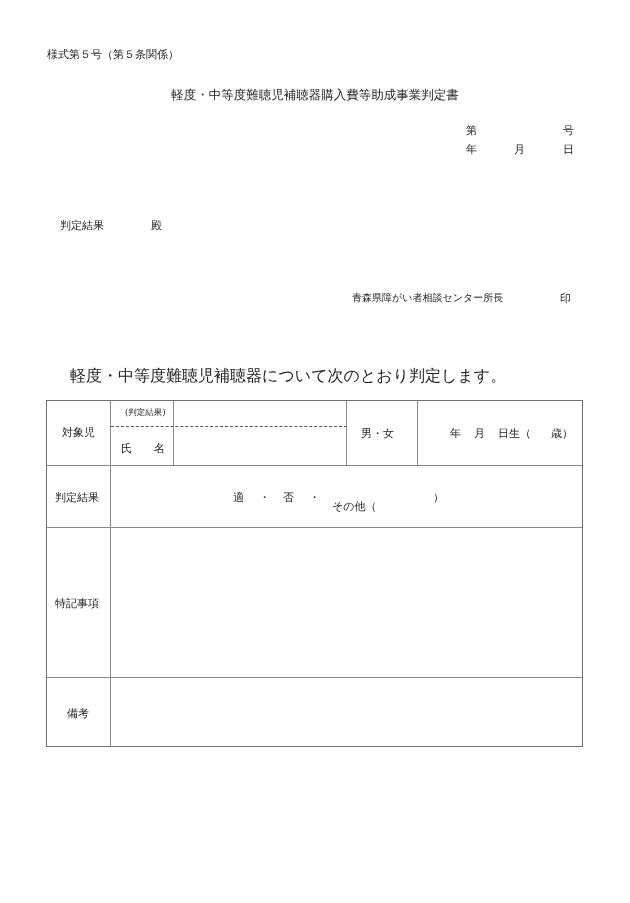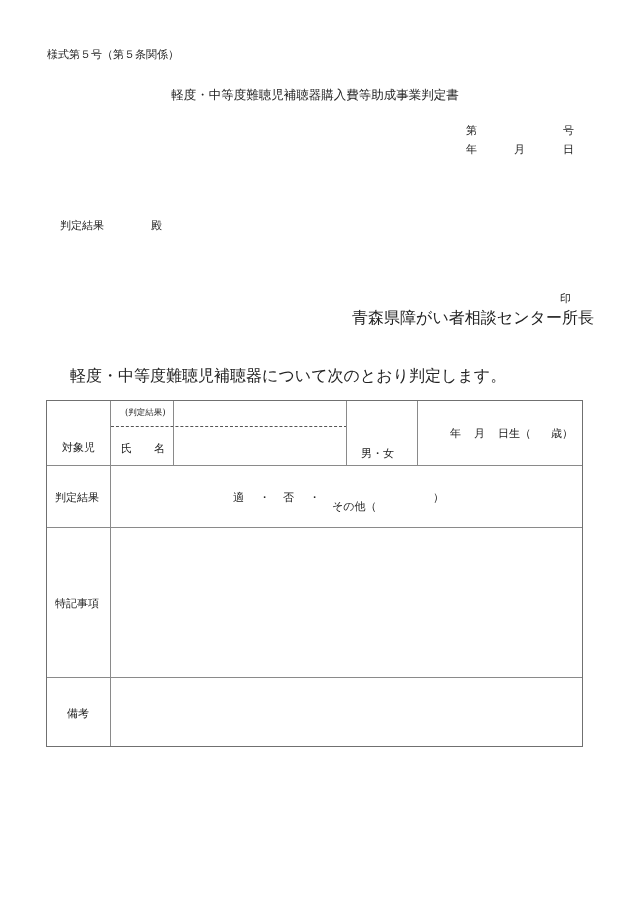--- a/index.html
+++ b/index.html
@@ -20,21 +20,21 @@
 
     .form-number { left: 47px; top: 47px; font-size: 11px; }
     .doc-title { left: 0; width: 630px; text-align: center; top: 87px; font-size: 12.5px; padding-left: 0; box-sizing: border-box; }
 
     .num-row { top: 123px; font-size: 11px; }
     .date-row { top: 142px; font-size: 11px; }
 
     .addressee { left: 60px; top: 218px; font-size: 11px; }
     .addressee-suffix { left: 151px; top: 218px; font-size: 11px; }
 
-    .sender { left: 352px; top: 308px; font-size: 16px; }
+    .sender { left: 352px; top: 291px; font-size: 10px; }
     .seal { left: 560px; top: 291px; font-size: 11px; }
 
     .intro { left: 70px; top: 366px; font-size: 16px; }
 
     
     .form-table {
       position: absolute;
       left: 46px;
       top: 400px;
       width: 537px;
@@ -74,27 +74,27 @@
   <div class="hline" style="left:0; top:64px; width:535px;"></div>
   <div class="hline" style="left:0; top:126px; width:535px;"></div>
   <div class="hline" style="left:0; top:276px; width:535px;"></div>
   <div class="dline" style="left:64px; top:25px; width:236px;"></div>
 
   <div class="vline" style="left:63px; top:0; height:345px;"></div>
   <div class="vline" style="left:126px; top:0; height:64px;"></div>
   <div class="vline" style="left:299px; top:0; height:64px;"></div>
   <div class="vline" style="left:370px; top:0; height:64px;"></div>
 
-  <span class="cell-text" style="left:15px; top:39px;">対象児</span>
+  <span class="cell-text" style="left:15px; top:24px;">対象児</span>
   <span class="cell-text furigana" style="left:78px; top:6px;">(判定結果)</span>
   <div class="cell-text" style="left:128px; top:2px; width:170px; height:21px;"></div>
   <span class="cell-text" style="left:74px; top:40px;">氏</span>
   <span class="cell-text" style="left:107px; top:40px;">名</span>
   <div class="cell-text" style="left:128px; top:28px; width:170px; height:34px;"></div>
-  <span class="cell-text" style="left:314px; top:25px;margin-top:20px;">男・女</span>
+  <span class="cell-text" style="left:314px; top:25px;">男・女</span>
   <span class="cell-text" style="left:403px; top:25px;">年</span>
   <span class="cell-text" style="left:427px; top:25px;">月</span>
   <span class="cell-text" style="left:451px; top:25px;">日生（</span>
   <span class="cell-text" style="left:504px; top:25px;">歳）</span>
 
   <span class="cell-text" style="left:8px; top:89px;">判定結果</span>
   <span class="cell-text" style="left:186px; top:89px;">適</span>
   <span class="cell-text" style="left:212px; top:89px;">・</span>
   <span class="cell-text" style="left:236px; top:89px;">否</span>
   <span class="cell-text" style="left:262px; top:89px;">・</span>

